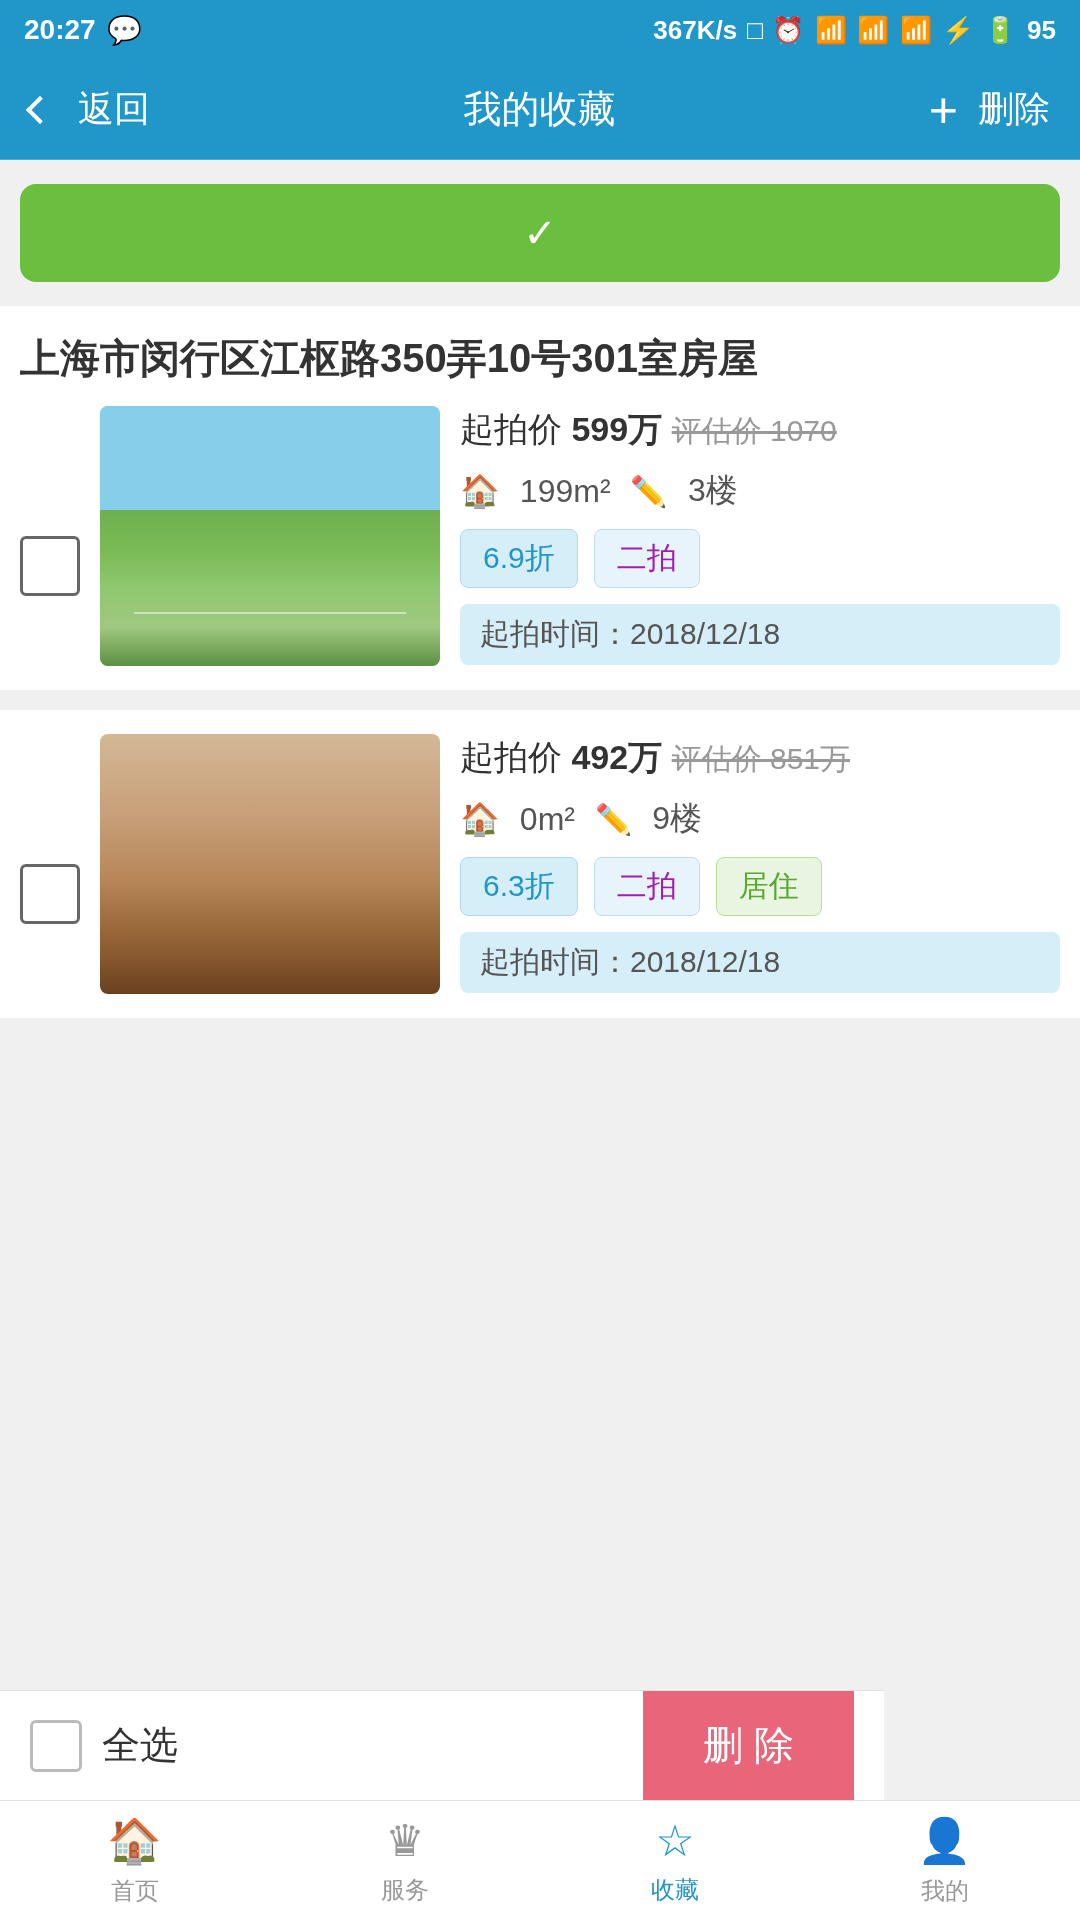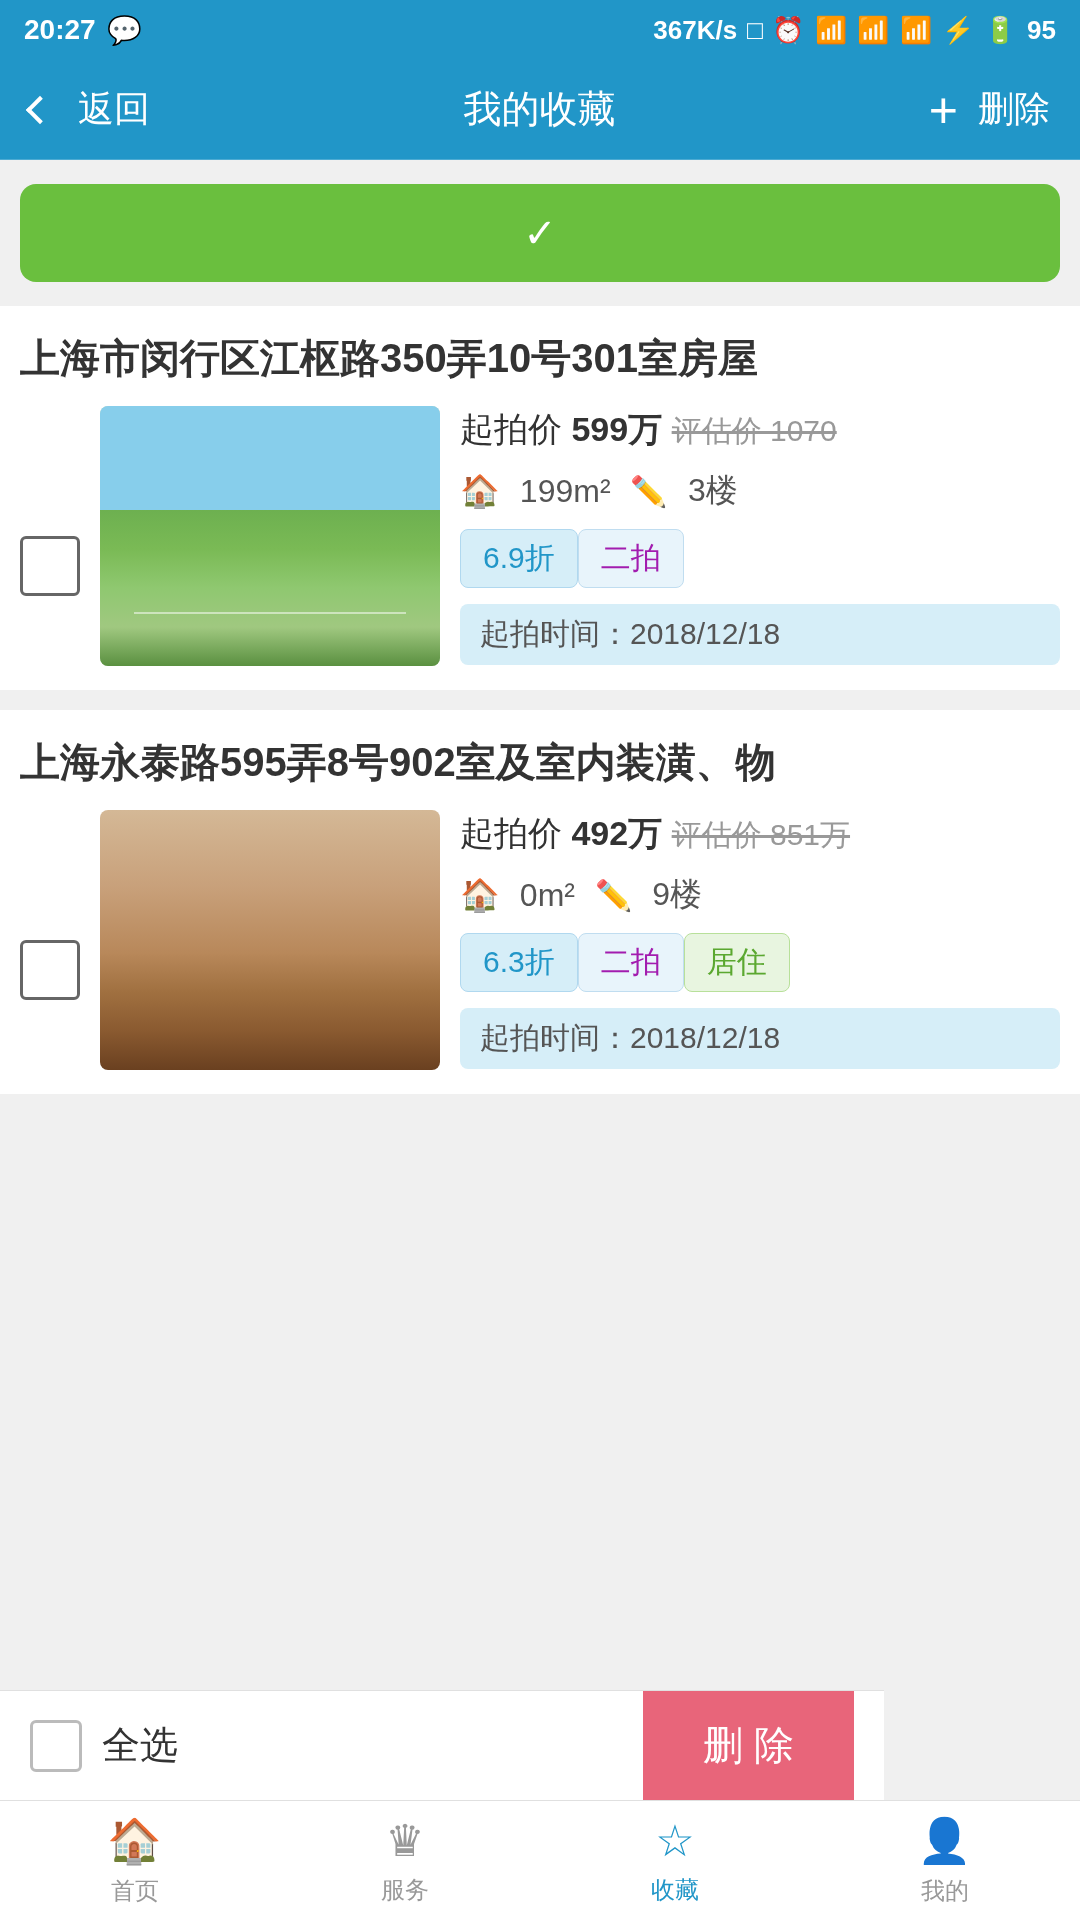--- a/index.html
+++ b/index.html
@@ -134,20 +134,21 @@
     }
     .spec-line {
       display: flex;
       align-items: center;
       gap: 20px;
       font-size: 32px;
       color: #555;
     }
     .tags-line {
       display: flex;
+      gap: 16px;
       flex-wrap: wrap;
     }
     .tag {
       padding: 8px 22px;
       border-radius: 8px;
       font-size: 30px;
     }
     .tag-blue { background: #d6eef8; color: #2196c8; border: 1px solid #b0d8ef; }
     .tag-lightblue { background: #e8f4fb; color: #a21caf; border: 1px solid #c0ddf0; }
     .tag-green { background: #e8f5e0; color: #5ba830; border: 1px solid #b8e09a; }
@@ -339,21 +340,20 @@
           <span class="tag tag-lightblue">二拍</span>
         </div>
         <div class="auction-time">
           起拍时间：2018/12/18
         </div>
       </div>
     </div>
   </div>
 
   <div class="property-card">
-    <div class="property-title">上海永泰路595弄8号902室及室内装潢、物</div>
     <div class="property-body">
       <div class="property-checkbox"></div>
       <div class="property-image">
         <div class="img-indoor"></div>
       </div>
       <div class="property-details">
         <div class="price-line">
           <span>起拍价 <strong>492万</strong></span>
           <span class="price-strikethrough"> 评估价 851万</span>
         </div>

